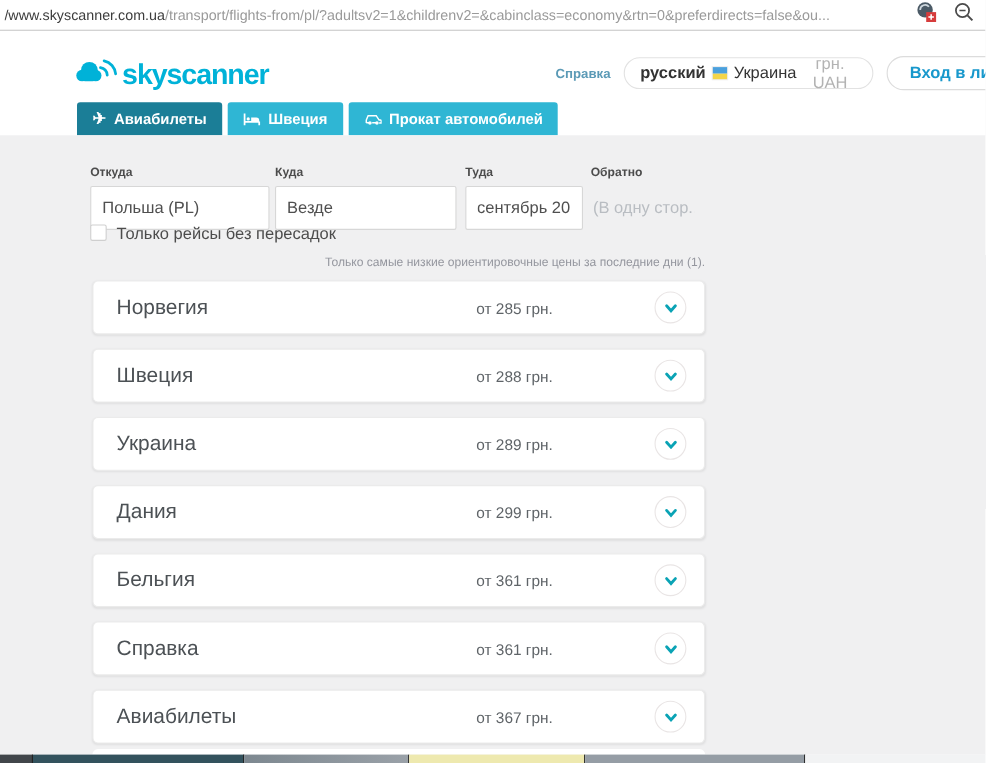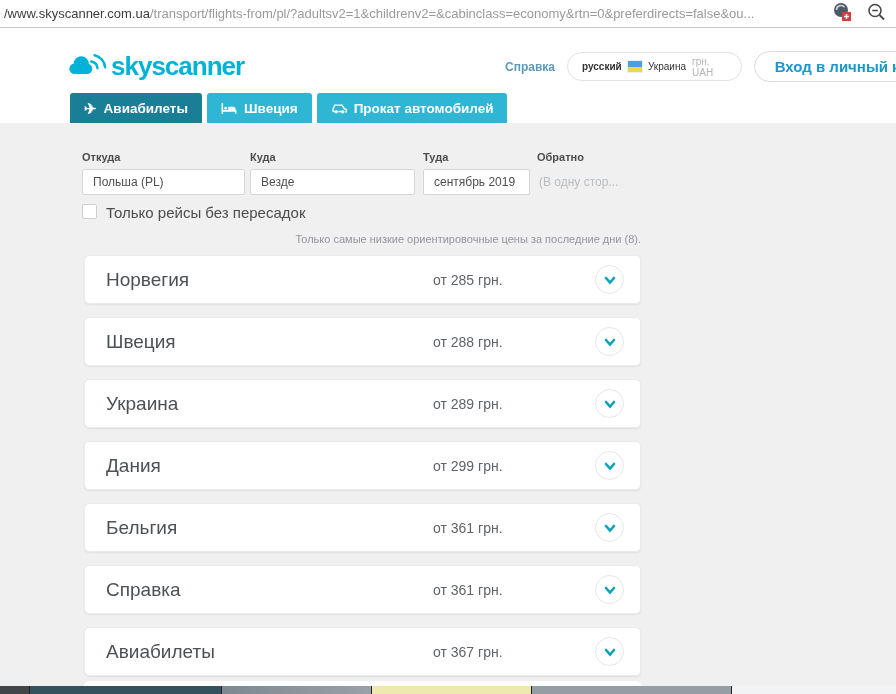--- a/index.html
+++ b/index.html
@@ -15,21 +15,21 @@
   .url-path { color:#9a9a9a; }
   .urlbar-icons { display:flex; align-items:center; gap:14px; margin:0 10px 0 8px; }
 
   
   .header { position:absolute; top:29px; left:0; width:896px; height:94px; background:#fff; }
   .logo { position:absolute; left:66px; top:18px; display:flex; align-items:flex-end; gap:3px; }
   .logo-text { color:#00b2d8; font-size:26px; font-weight:bold; letter-spacing:-1px; line-height:30px; }
   .header-right { position:absolute; top:22px; left:505px; display:flex; align-items:center; gap:12px; }
   .help-link { color:#5b9ab6; font-size:12px; cursor:pointer;font-weight:bold; }
   .locale-pill { height:29px; border:1px solid #e2e2e2; border-radius:15px; background:#fff;
-                 display:flex; align-items:center; padding:0 14px; gap:6px; font-size:10px; cursor:pointer; }
+                 display:flex; align-items:center; padding:0 14px; gap:6px; font-size:15px; cursor:pointer;text-align:center; }
   .locale-lang { color:#333; font-weight:bold; }
   .flag { width:17px; height:11px; display:inline-block; box-shadow:0 0 0 1px #eee; }
   .flag .top { height:6px; background:#4aa0dd; }
   .flag .bottom { height:5px; background:#f3d54a; }
   .locale-country { color:#333; }
   .locale-currency { color:#b3b3b3; }
   .login-pill { height:31px; min-width:195px; border:1px solid #dcdcdc; border-radius:16px; background:#fff;
                 display:flex; align-items:center; padding:0 20px; color:#1898cc; font-weight:bold;
                 font-size:15px; white-space:nowrap; cursor:pointer; }
 
@@ -39,22 +39,22 @@
          font-size:13.5px; font-weight:bold; border-radius:3px 3px 0 0; cursor:pointer; background:#2fb6d4; }
   .tab.active { background:#1b7e97; }
   .tab .ticon { display:flex; align-items:center; }
   .plane-glyph { font-size:15px; line-height:15px; }
 
   
   .content { position:absolute; top:123px; left:0; width:896px; height:563px; background:#f0f0f1; }
 
   .field { position:absolute; top:28px; }
   .field label { display:block; font-size:11px; font-weight:bold; color:#4c4c4c; margin-bottom:6px; }
-  .field input { height:26px; border:1px solid #d7d7d7; border-radius:2px; background:#fff;
-                 font-family:"Liberation Sans",sans-serif; font-size:12px; color:#4f4f4f; padding:0 10px; }
+  .field input { height:40px; border:1px solid #d7d7d7; border-radius:2px; background:#fff;
+                 font-family:"Liberation Sans",sans-serif; font-size:15px; color:#4f4f4f; padding:0 10px; }
   .field.f1 { left:82px; }  .field.f1 input { width:163px; }
   .field.f2 { left:250px; } .field.f2 input { width:165px; }
   .field.f3 { left:423px; } .field.f3 input { width:107px; }
   .field.f4 { left:537px; } .field.f4 input { width:96px; border:none; background:transparent; padding:0 2px; }
   .field.f4 input::placeholder { color:#b9bdc2; opacity:1; }
 
   .direct-row { position:absolute; left:82px; top:81px; display:flex; gap:9px; }
   .checkbox { width:15px; height:15px; background:#fff; border:1px solid #cfcfcf; border-radius:2px; cursor:pointer; }
   .direct-label { font-size:15px; color:#4c4c4c; }
 
@@ -195,21 +195,21 @@
     <div class="field f4">
       <label>Обратно</label>
       <input type="text" readonly="" placeholder="(В одну стор..." style="">
     </div>
 
     <div class="direct-row">
       <span class="checkbox"></span>
       <span class="direct-label">Только рейсы без пересадок</span>
     </div>
 
-    <div class="note">Только самые низкие ориентировочные цены за последние дни (8).</div>
+    <div class="note">Только самые низкие ориентировочные цены за последние дни (1).</div>
 
     <div class="results">
 
       <div class="card">
         <span class="country">Норвегия</span>
         <span class="price">от 285 грн.</span>
         <button class="chevron-btn">
           <svg width="16" height="16" viewBox="0 0 16 16">
               <polyline points="4,6 8,10.5 12,6" fill="none" stroke="#0aa3b5" stroke-width="2.6" stroke-linecap="round"></polyline>
             </svg>

